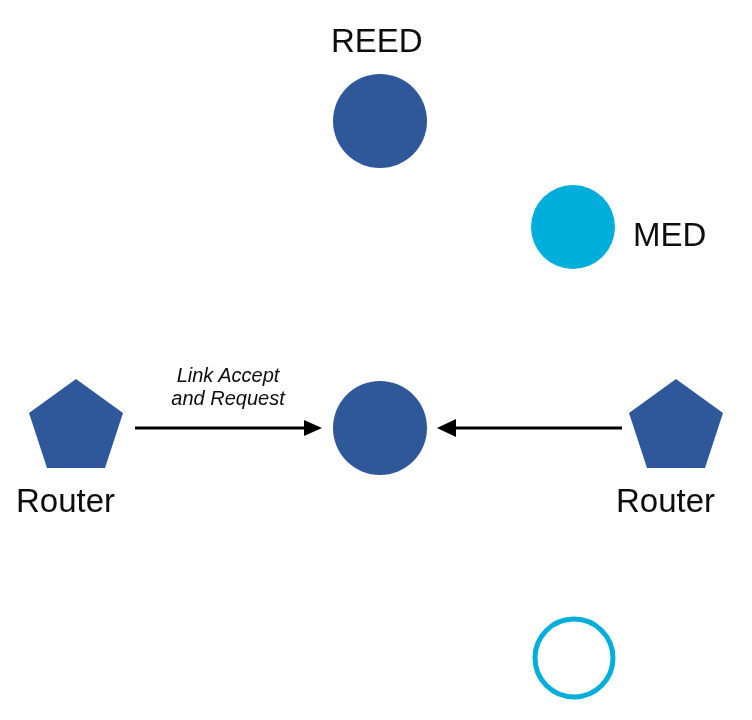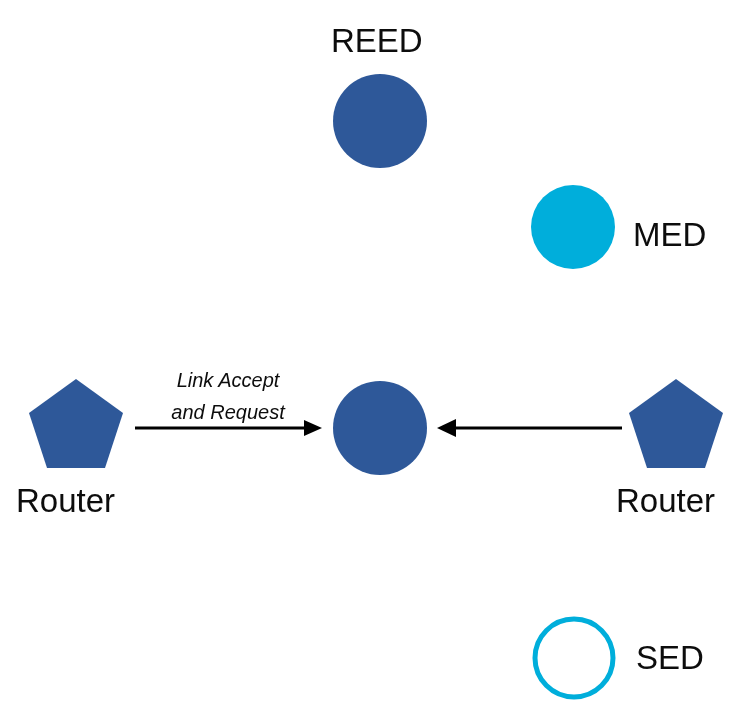--- a/index.html
+++ b/index.html
@@ -27,21 +27,21 @@
     line-height: 33px;
     white-space: nowrap;
     letter-spacing: 0px;
   }
   .edge-label {
     position: absolute;
     color: #0d0d0d;
     font-family: "Liberation Sans", sans-serif;
     font-style: italic;
     font-size: 20px;
-    line-height: 32px;
+    line-height: 23px;
     text-align: center;
     white-space: pre-line;
   }
   .shape-svg {
     position: absolute;
     overflow: visible;
   }
 </style>
 </head>
 <body>
@@ -80,15 +80,14 @@
   </svg>
 
   <svg class="shape-svg" style="left:626px; top:374px; width:100px; height:100px;" viewBox="0 0 100 100" width="100" height="100">
     <polygon points="50,5 97,39 79,94 21,94 3,39" fill="#2e5899"></polygon>
   </svg>
   <div class="node-label" style="left:616px; top:484px;">Router</div>
 
   <svg class="shape-svg" style="left:532px; top:616px; width:84px; height:84px;" viewBox="0 0 84 84" width="84" height="84">
     <circle cx="42" cy="42" r="39" fill="none" stroke="#00aedb" stroke-width="5"></circle>
   </svg>
-  <div class="node-label" style="left:636px; top:641px;">SED</div>
 
 </div>
 
 </body></html>

